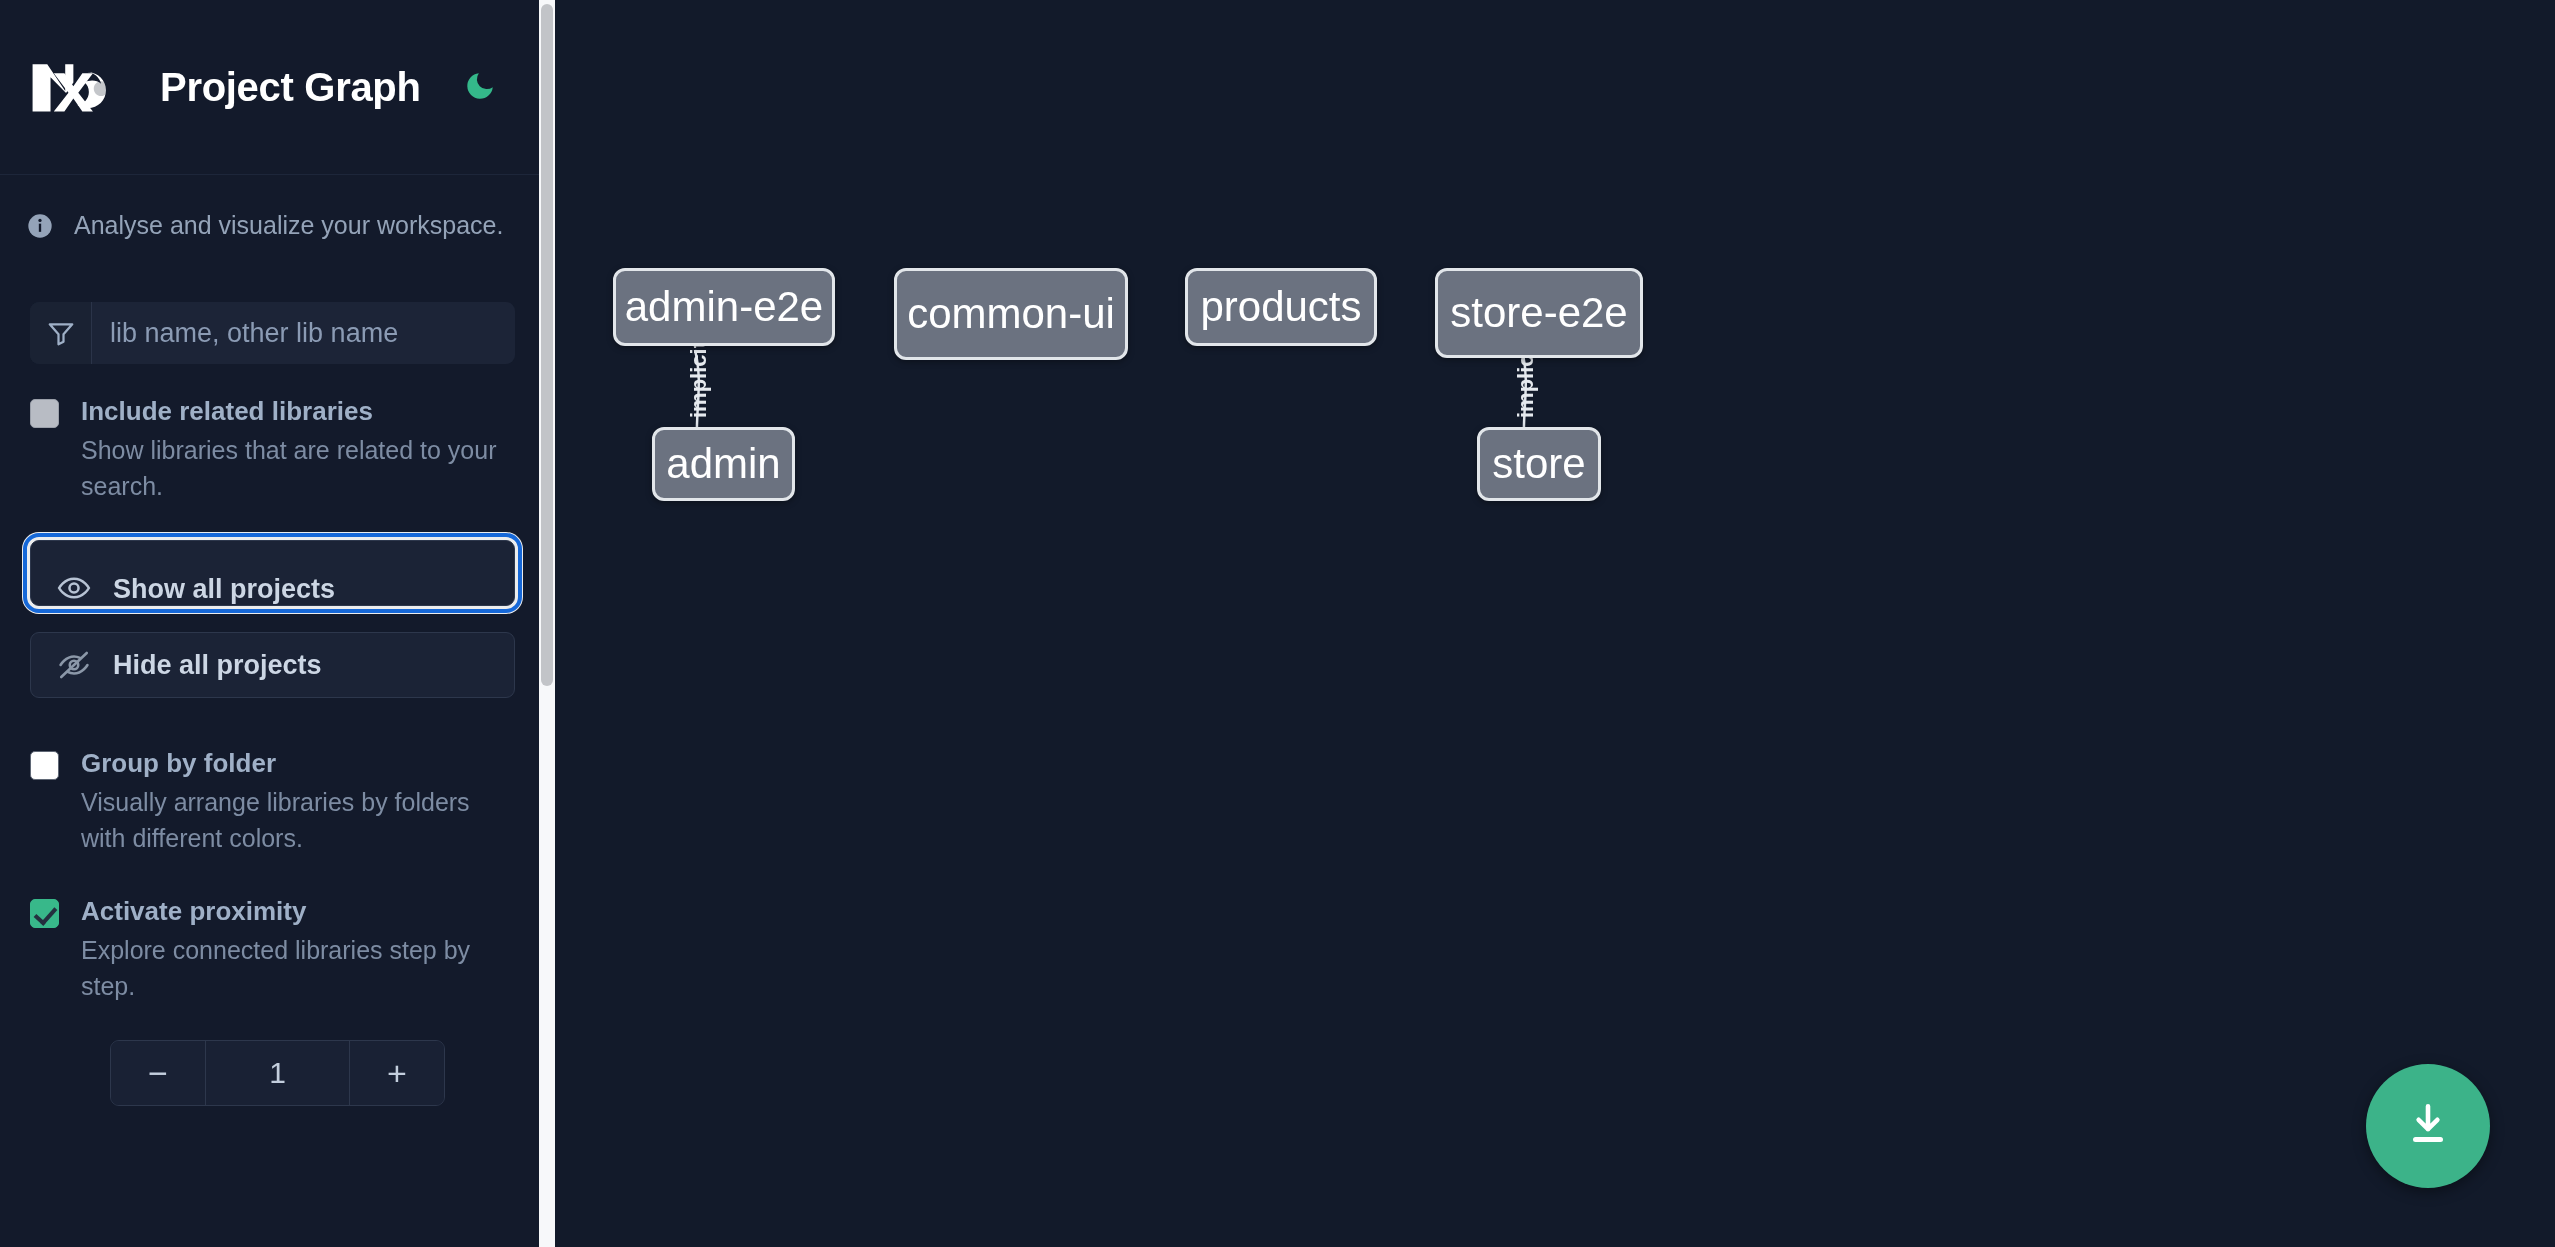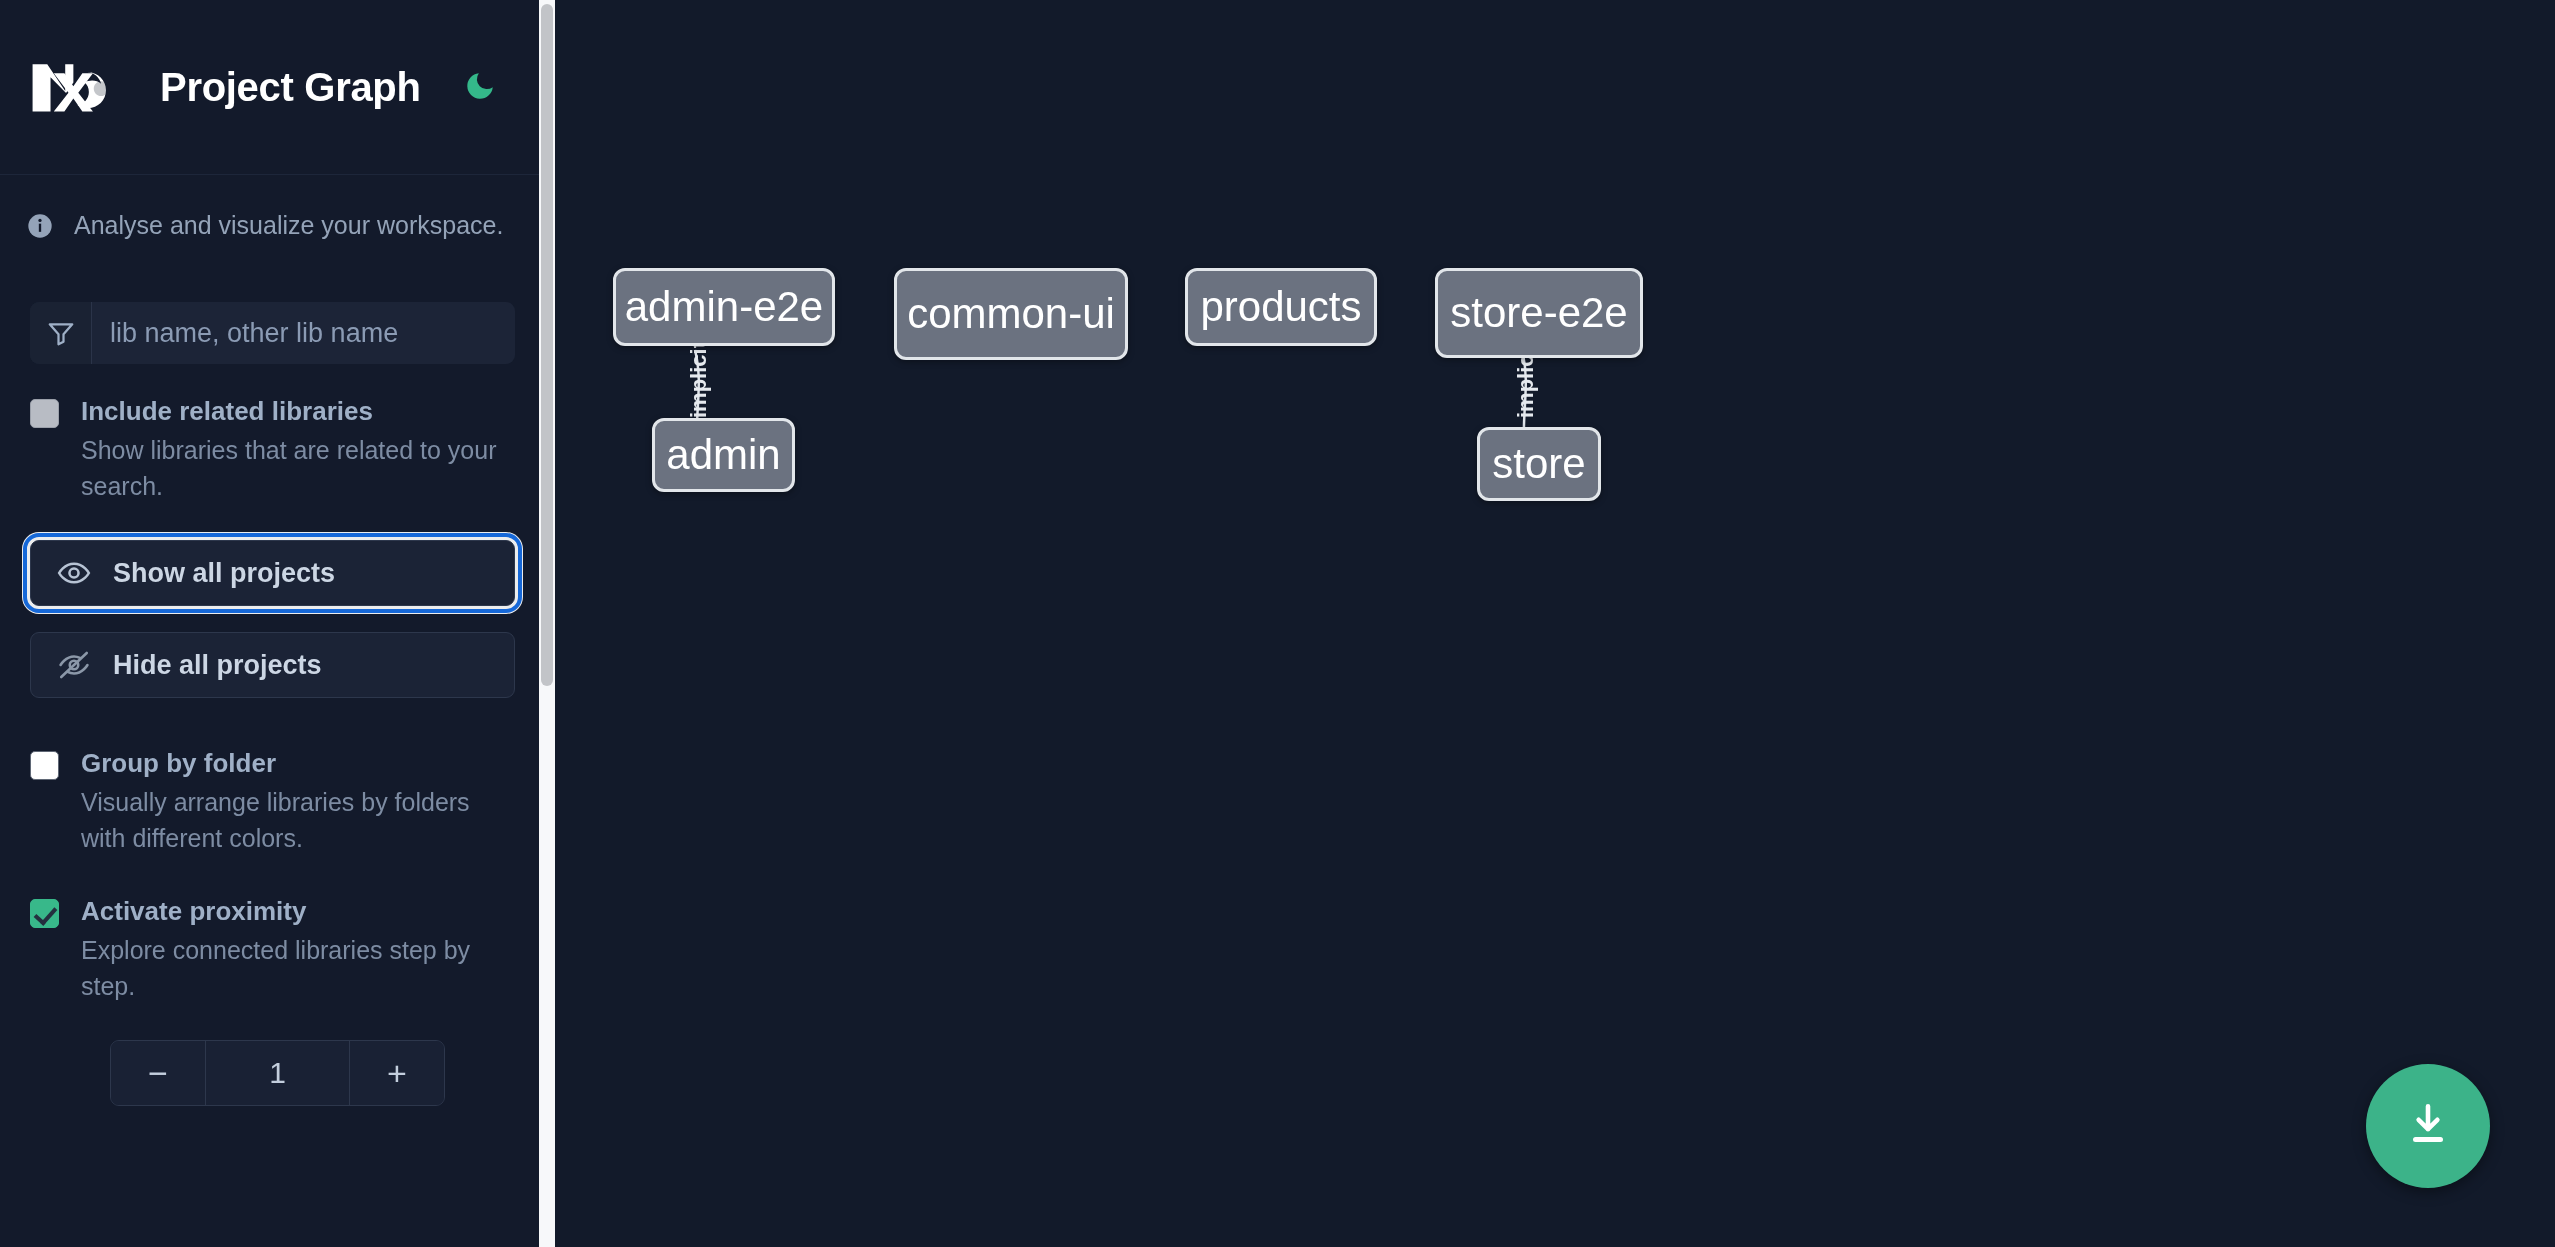--- a/index.html
+++ b/index.html
@@ -95,20 +95,21 @@
     border: 1px solid #2d374c;
     border-radius: 9px;
     padding-left: 26px;
     cursor: pointer;
     font-family: "Liberation Sans", sans-serif;
   }
   .big-btn.focused {
     outline: 4px solid #1668d8;
     outline-offset: 3px;
     box-shadow: 0 0 0 8px rgba(255,255,255,0.92);
+    align-items: flex-end;
   }
   .big-btn .b-icon { width: 34px; height: 34px; flex: 0 0 34px; }
   .big-btn .b-label {
     margin-left: 22px; font-size: 27px; font-weight: 700; color: #ccd6e4;
   }
   .btn-gap { height: 26px; }
 
   .stepper-wrap { padding: 36px 30px 0 110px; }
   .stepper {
     display: flex; width: 335px; height: 66px;
@@ -302,21 +303,21 @@
       </div>
     <div class="node" style="left:339px; top:268px; width:234px; height:92px;">
         <span>common-ui</span>
       </div>
     <div class="node" style="left:630px; top:268px; width:192px; height:78px;">
         <span>products</span>
       </div>
     <div class="node" style="left:880px; top:268px; width:208px; height:90px;">
         <span>store-e2e</span>
       </div>
-    <div class="node" style="left:97px;  top:418px; width:143px; height:74px;text-align:right;">
+    <div class="node" style="left:97px;  top:427px; width:143px; height:74px;text-align:right;">
         <span>admin</span>
       </div>
     <div class="node" style="left:922px; top:427px; width:124px; height:74px;">
         <span>store</span>
       </div>
 
     <button class="fab">
       <span>
         <svg viewBox="0 0 24 24" width="50" height="50">
           <path d="M12 3v11M12 14l-4.5-4.5M12 14l4.5-4.5" fill="none" stroke="#ffffff" stroke-width="2.2" stroke-linecap="round" stroke-linejoin="round"></path>

